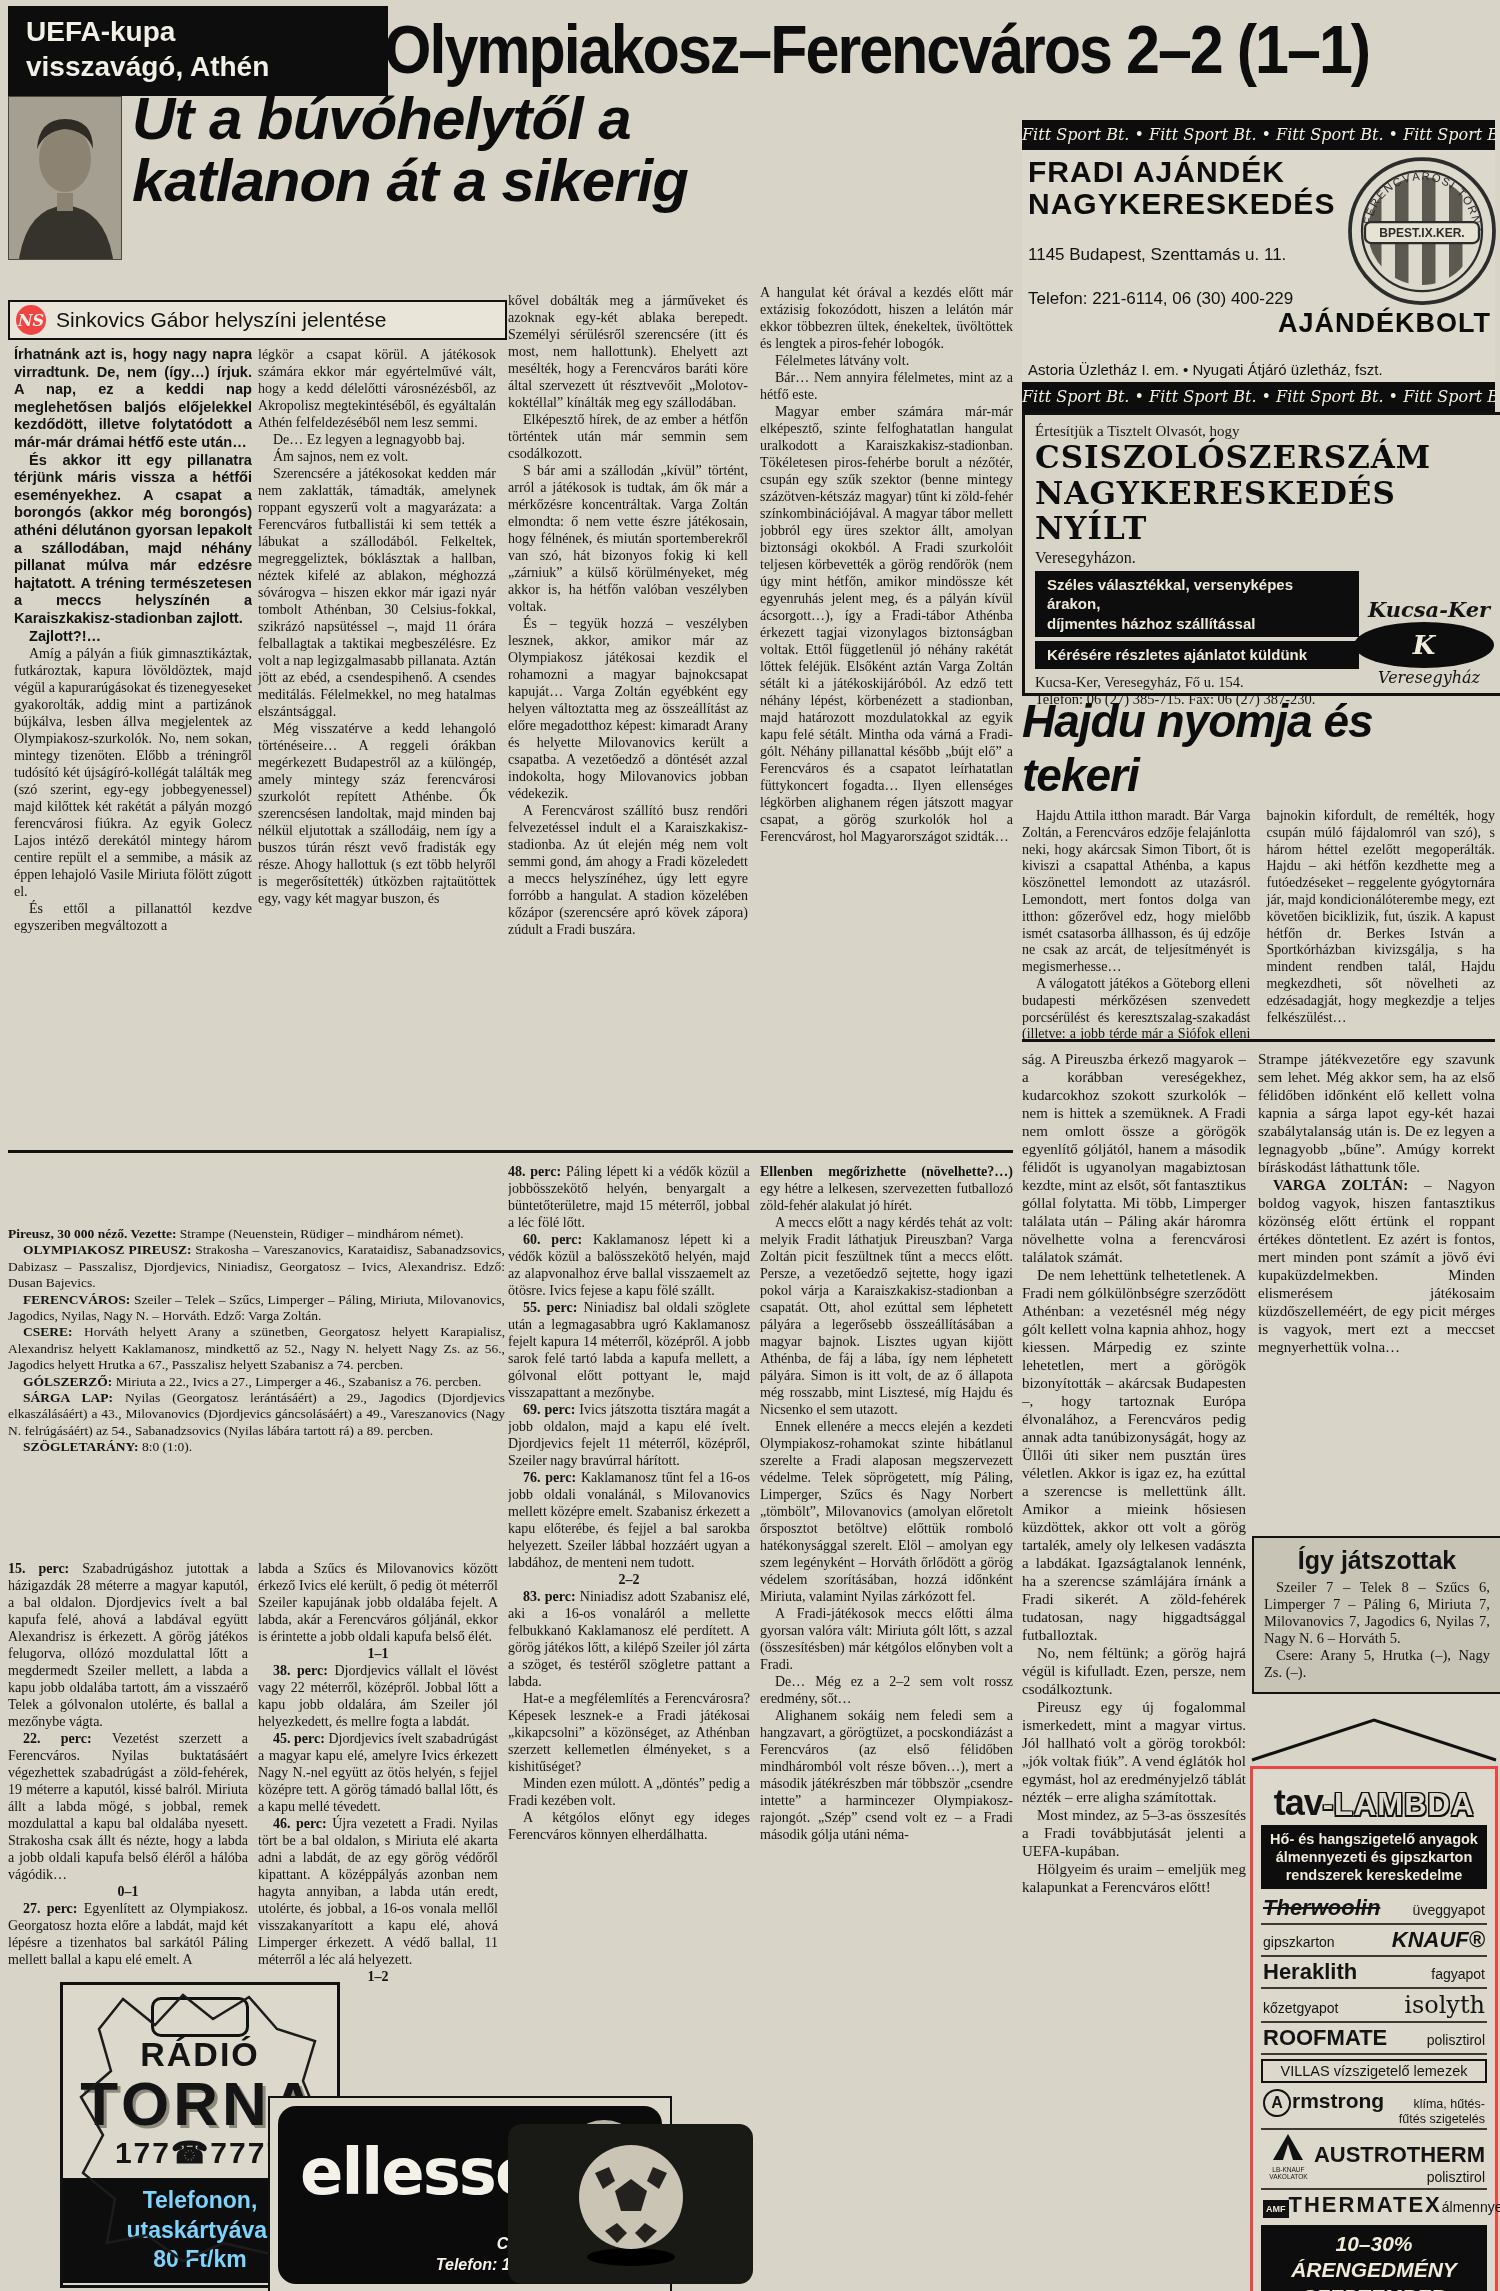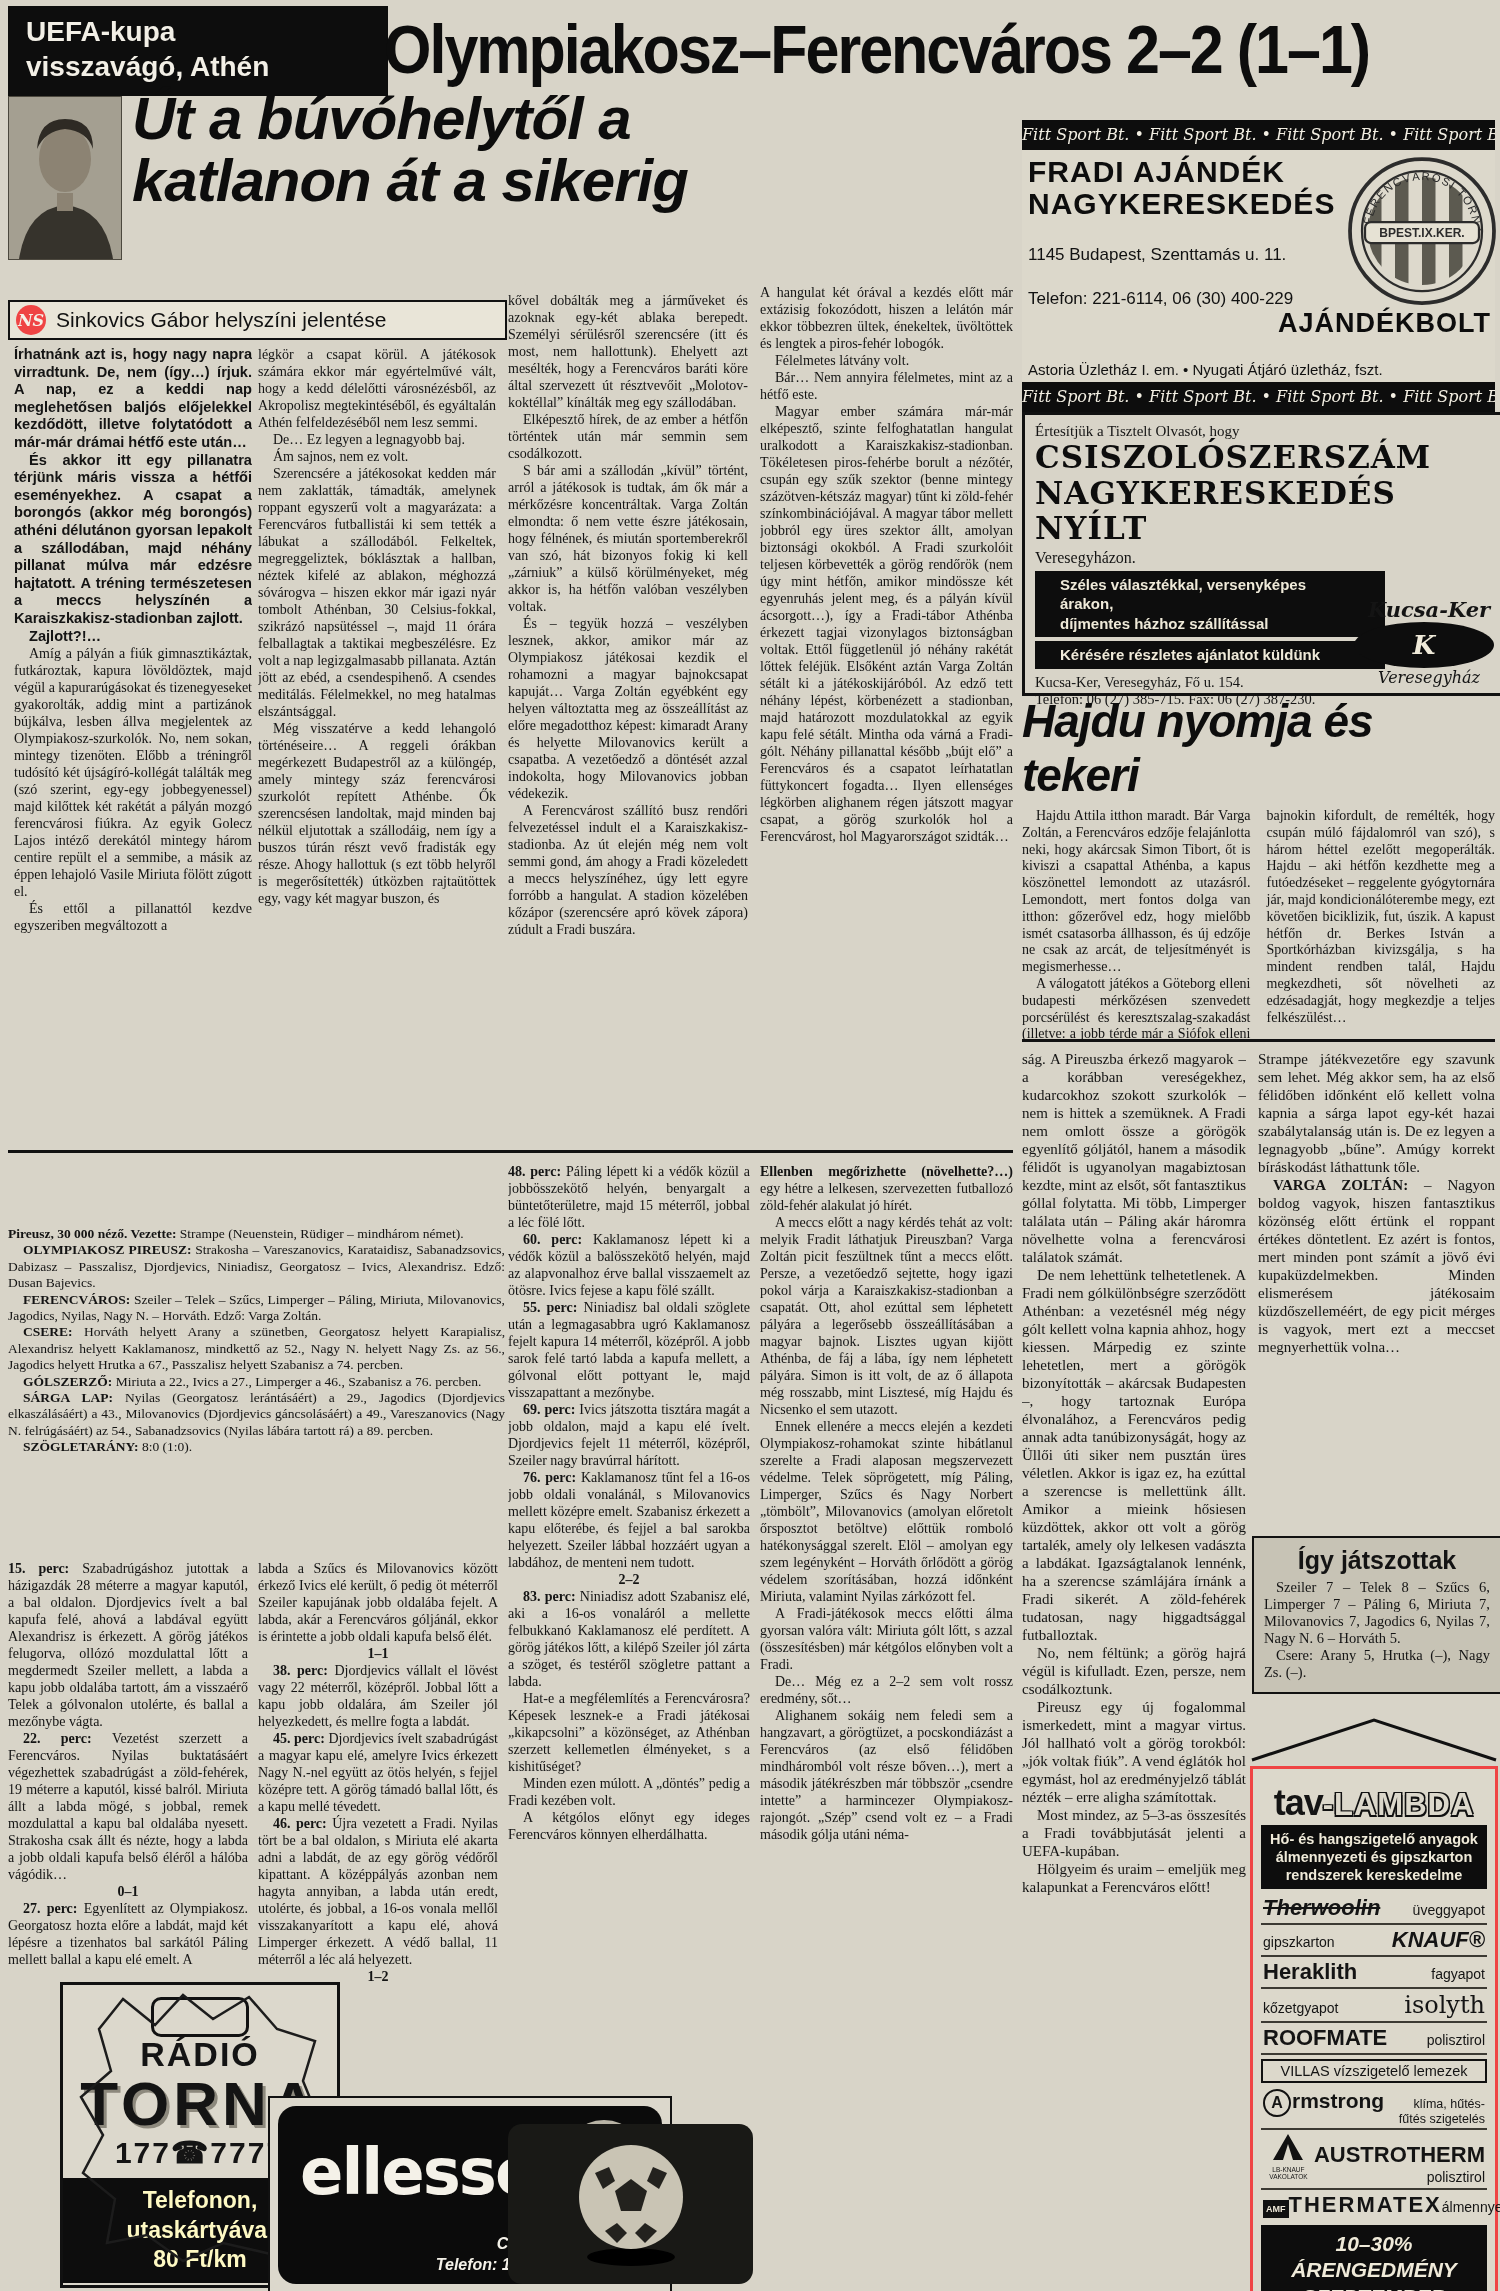--- a/index.html
+++ b/index.html
@@ -34,41 +34,41 @@
   .fitt-bar{background:#0d0d0d;color:#f2eee2;font-family:"DejaVu Serif",serif;font-style:italic;
             font-size:16px;text-align:center;line-height:30px;height:30px;overflow:hidden;white-space:nowrap;}
   .fradi-t{font-family:"Liberation Sans",sans-serif;font-weight:900;font-size:30px;letter-spacing:1px;line-height:1.08;color:#0d0d0d;}
   .fradi-small{font-family:"Liberation Sans",sans-serif;font-size:17px;line-height:1.25;color:#111;margin-top:23px;}
   .fradi-note{font-family:"Liberation Sans",sans-serif;font-weight:bold;font-size:16.5px;color:#111;}
   
   .box-ad{border:3px solid #111;}
   .csisz-intro{font-size:15px;}
   .csisz-t{font-family:"DejaVu Serif",serif;font-weight:900;font-size:31px;letter-spacing:1px;line-height:1.15;color:#0d0d0d;}
   .black-strip{background:#0d0d0d;color:#efead9;font-family:"Liberation Sans",sans-serif;font-weight:bold;
-               font-size:15px;line-height:1.3;padding:4px 25px;}
+               font-size:15px;line-height:1.3;padding:4px 12px;}
   .kucsa{font-family:"DejaVu Serif",serif;font-style:italic;text-align:center;}
   .kucsa .oval{width:140px;height:46px;background:#0d0d0d;border-radius:50%;color:#efead9;display:flex;
                align-items:center;justify-content:center;font-size:26px;font-weight:bold;}
   
   .hajdu-head{font-family:"Liberation Sans",sans-serif;font-style:italic;font-weight:900;font-size:46px;
               letter-spacing:-1px;margin:0;color:#0d0d0d;}
   .hajdu-body{columns:2;column-gap:16px;font-size:14px;line-height:16.8px;text-align:justify;}
   .hajdu-body p{margin:0;text-indent:14px;}
   
   .ratings{background:#c7c3b5;border:2px solid #111;padding:8px 10px;}
   .ratings h3{margin:0 0 4px 0;text-align:center;font-family:"Liberation Sans",sans-serif;font-weight:900;font-size:25px;}
   .ratings p{margin:0;font-size:14.5px;line-height:17px;text-align:justify;text-indent:12px;}
   
   .taxi{border:3px solid #111;background:#dcd8cc;text-align:center;overflow:hidden;}
   .taxi .plate{width:92px;height:34px;border:3px solid #111;border-radius:10px;margin:12px auto 0 auto;}
   .taxi .b1{font-family:"Liberation Sans",sans-serif;font-weight:900;font-size:34px;letter-spacing:2px;line-height:1.05;}
   .taxi .b2{font-family:"Liberation Sans",sans-serif;font-weight:900;font-size:62px;letter-spacing:4px;line-height:1.0;
             text-shadow:3px 3px 0 #8d897d;}
   .taxi .ph{font-family:"Liberation Sans",sans-serif;font-weight:900;font-size:30px;letter-spacing:2px;}
-  .taxi .panel{background:#0d0d0d;color:#fef9c3;font-family:"Liberation Sans",sans-serif;font-weight:900;
+  .taxi .panel{background:#0d0d0d;color:#7dd3fc;font-family:"Liberation Sans",sans-serif;font-weight:900;
                font-size:23px;line-height:1.3;padding:8px 0;margin-top:8px;}
   
   .ellesse-frame{border:2px solid #111;background:#dcd8cc;padding:8px;}
   .ellesse-panel{position:relative;background:#0b0b0b;border-radius:18px;height:100%;}
   .ellesse-word{position:absolute;left:22px;top:34px;color:#f4f1e8;font-family:"DejaVu Sans",sans-serif;
                 font-weight:800;font-size:64px;letter-spacing:-2px;line-height:1;}
   .ellesse-co{position:absolute;right:16px;bottom:8px;color:#f4f1e8;text-align:right;
               font-family:"Liberation Sans",sans-serif;font-style:italic;font-weight:bold;font-size:16px;line-height:1.3;}
   
   .lambda-box{border:3px solid #ef4444;background:#dcd8cb;padding:16px 8px;}

